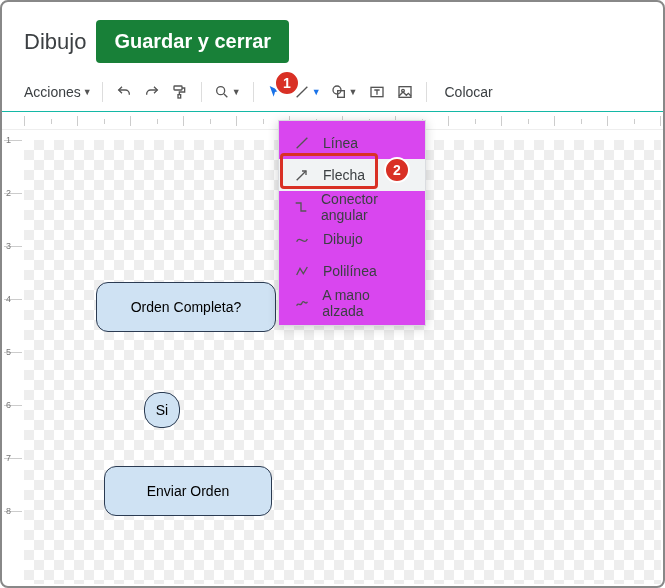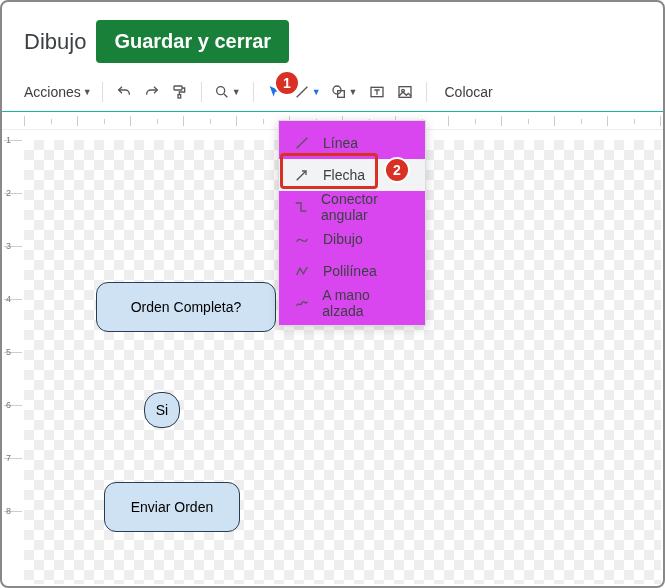--- a/index.html
+++ b/index.html
@@ -378,21 +378,21 @@
     </div>
   </div>
 
 <div class="canvas">
   <div class="shape" style="left:72px; top:142px; width:180px; height:50px;">
     <span>Orden Completa?</span>
   </div>
   <div class="shape" style="left:120px; top:252px; width:36px; height:36px; border-radius:16px;">
     <span>Si</span>
   </div>
-  <div class="shape" style="left:80px; top:342px; width:136px; height:50px;">
+  <div class="shape" style="left:80px; top:326px; width:168px; height:50px;">
     <span>Enviar Orden</span>
   </div>
 </div>
 
 <div class="dropdown">
   <div class="dd-item">
     <span class="dd-icon">
       <svg width="16" height="16" viewBox="0 0 24 24" stroke="#555" stroke-width="2">
           <line x1="4" y1="20" x2="20" y2="4"></line>
         </svg>

